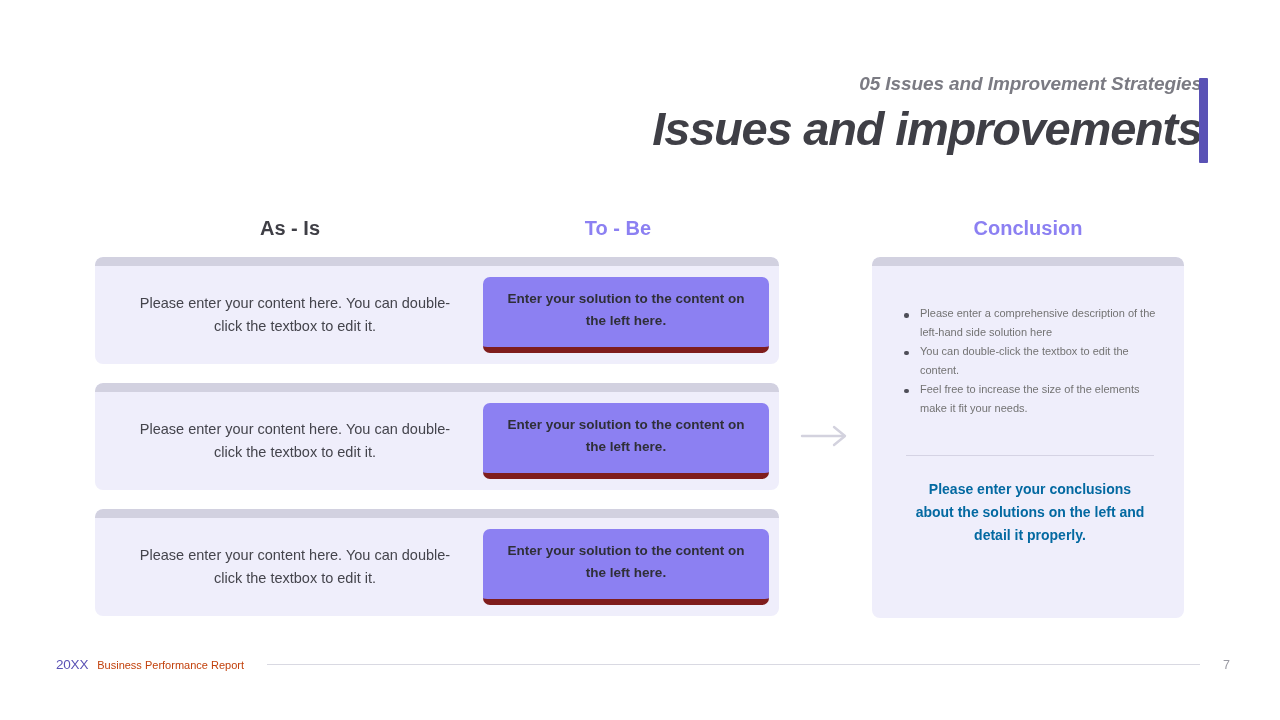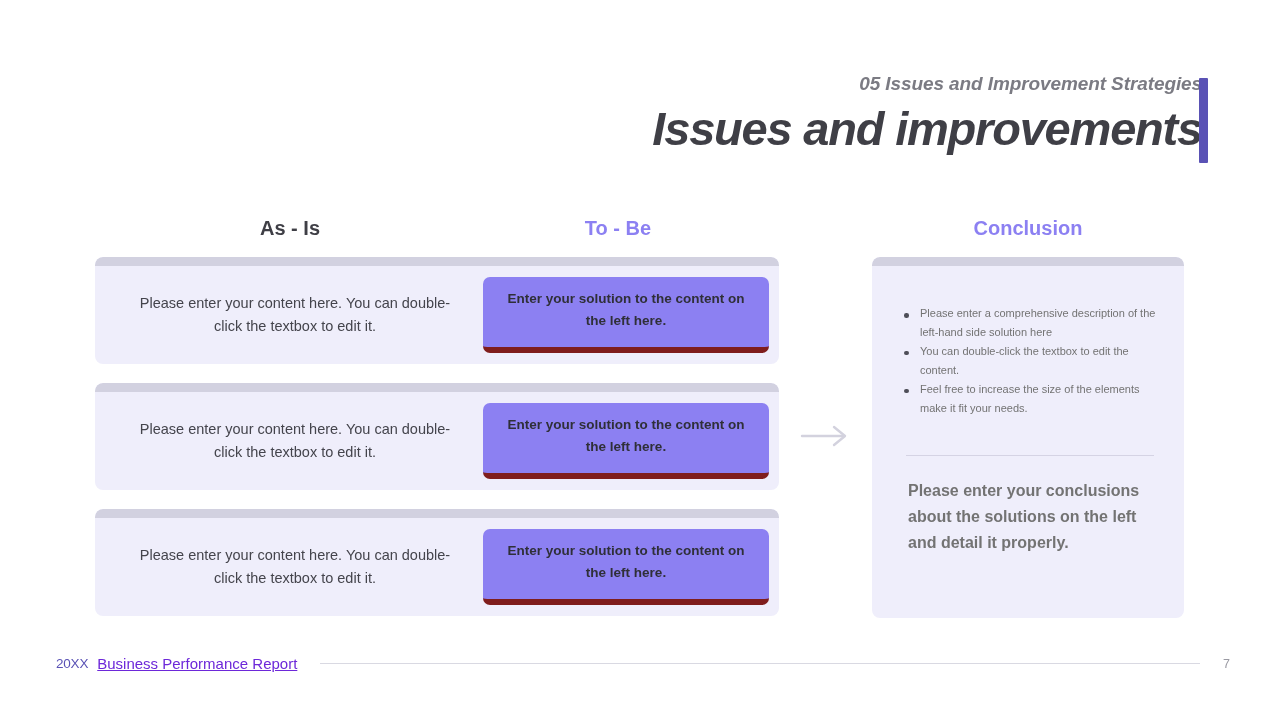--- a/index.html
+++ b/index.html
@@ -203,24 +203,25 @@
     border-radius: 50%;
   }
 
   .conclusion-divider {
     margin: 38px 4px 22px 4px;
     height: 1px;
     background: #d5d3e4;
   }
 
   .conclusion-note {
-    font-size: 16px;
+    text-align: center;
+    font-size: 14px;
     font-weight: bold;
     line-height: 1.62;
-    color: #737373;
+    color: #0369a1;
     padding: 0 6px;
   }
 
   
   .footer {
     position: absolute;
     left: 56px;
     right: 50px;
     bottom: 48px;
     display: flex;
@@ -228,24 +229,23 @@
     gap: 9px;
   }
   .footer-year {
     font-size: 13.5px;
     font-weight: normal;
     color: #5a52b5;
     letter-spacing: -0.2px;
     white-space: nowrap;
   }
   .footer-label {
-    font-size: 15px;
-    color: #6d28d9;
-    white-space: nowrap;
-    text-decoration: underline;
+    font-size: 11px;
+    color: #c2410c;
+    white-space: nowrap;
   }
   .footer-rule {
     flex: 1;
     height: 1px;
     background: #d9d9e2;
     margin: 0 14px;
   }
   .footer-page {
     font-size: 12.5px;
     color: #9a9aa3;

